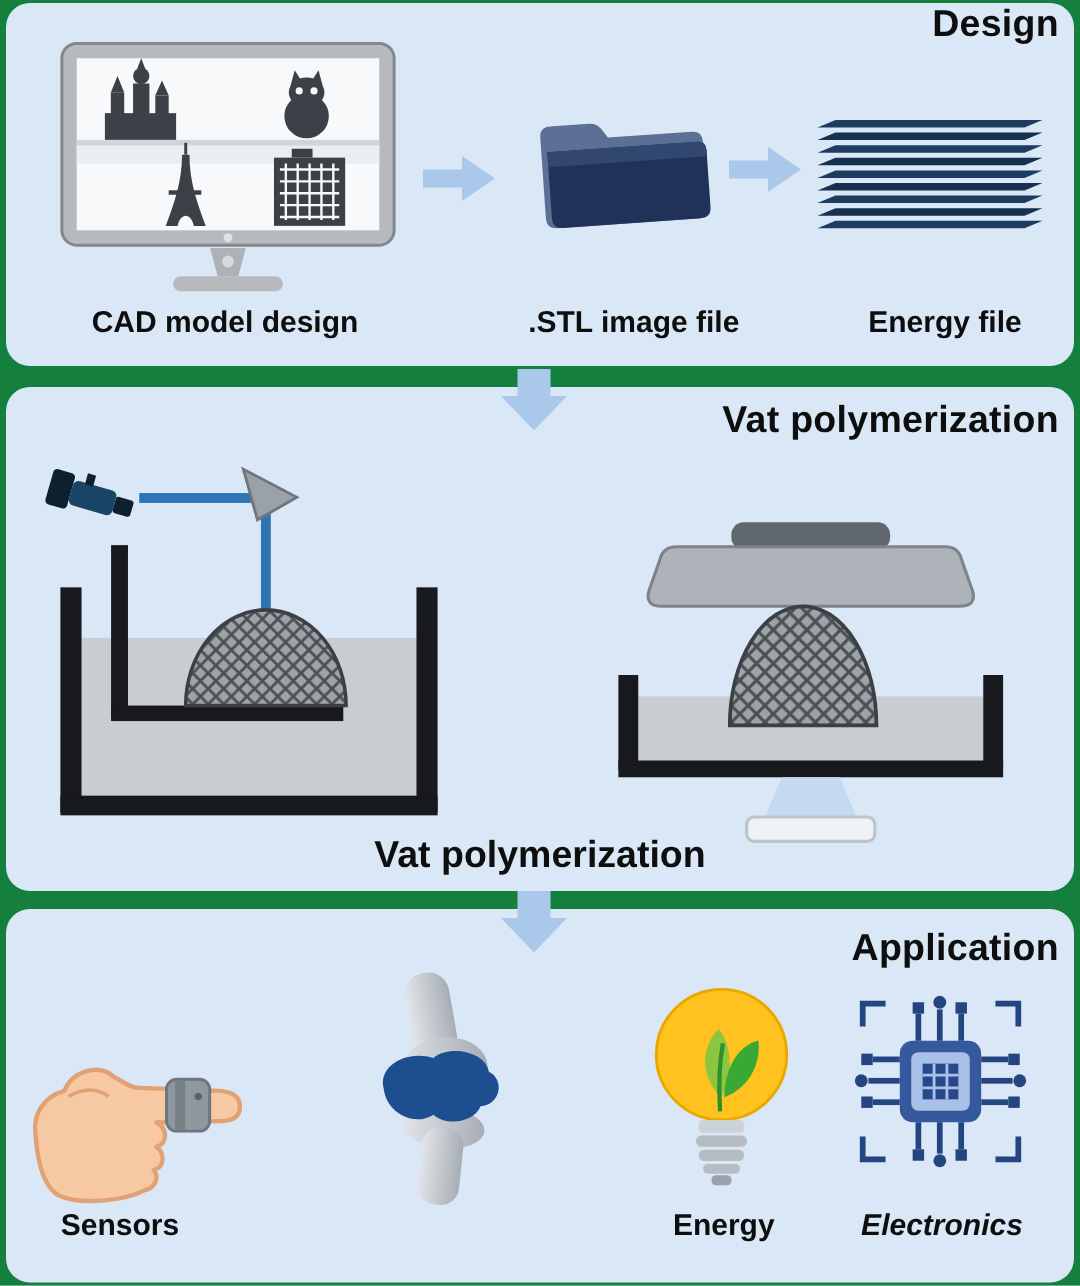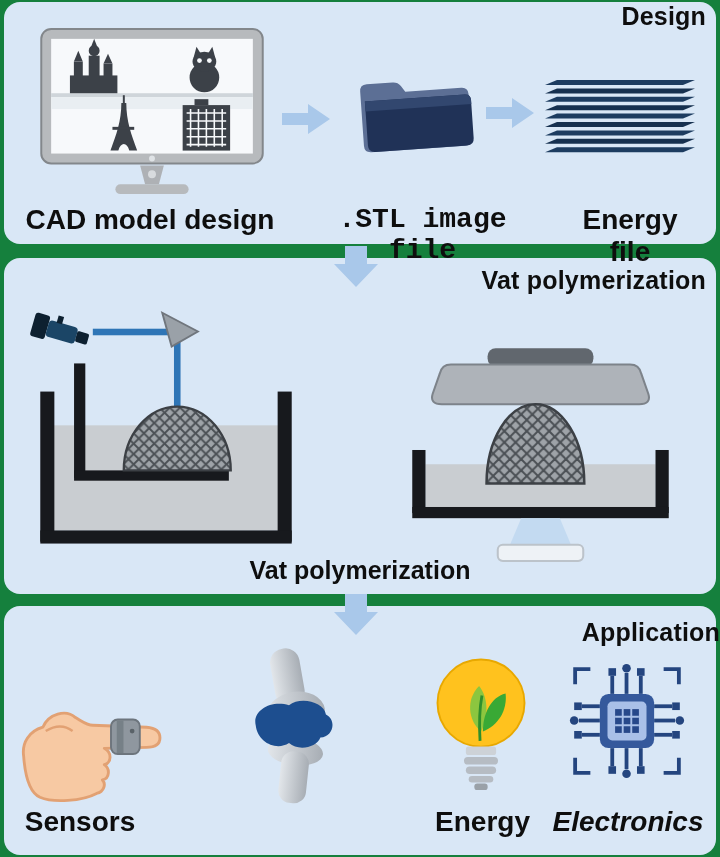--- a/index.html
+++ b/index.html
@@ -1,21 +1,21 @@
 <!DOCTYPE html>
 <html><head>
 <meta charset="utf-8">
 <style>
   * { margin:0; padding:0; box-sizing:border-box; }
   body { font-family:"Liberation Sans", sans-serif; background:#ffffff; }
   .canvas { position:relative; width:720px; height:857px; background:#15803d; overflow:hidden; }
   .section { position:absolute; background:#d9e7f6; border-radius:16px; }
   .abs { position:absolute; }
   .title { font-weight:700; color:#0e0e0e; font-size:25px; letter-spacing:.2px; }
-  .label { font-weight:700; color:#0e0e0e; font-size:28px; text-align:center; }
+  .label { font-weight:700; color:#0e0e0e; font-size:20px; text-align:center; }
   .caption { font-weight:700; color:#0e0e0e; font-size:25px; text-align:center; width:100%; }
   svg { display:block; }
 </style>
 </head>
 <body>
 
 <div class="canvas">
 
   <div class="section" style="left:4px; top:2px; width:712px; height:242px;"></div>
   <div class="section" style="left:4px; top:258px; width:712px; height:336px;"></div>
@@ -93,21 +93,21 @@
         <polygon points="12,0 150,0 138,5 0,5" transform="translate(0,33.6)"></polygon>
         <polygon points="12,0 150,0 138,5 0,5" transform="translate(0,42)" fill="#16304f"></polygon>
         <polygon points="12,0 150,0 138,5 0,5" transform="translate(0,50.4)"></polygon>
         <polygon points="12,0 150,0 138,5 0,5" transform="translate(0,58.8)" fill="#16304f"></polygon>
         <polygon points="12,0 150,0 138,5 0,5" transform="translate(0,67.2)"></polygon>
       </g>
     </svg>
   </div>
 
   <div class="abs label" style="left:20px; top:204px; width:260px;">CAD model design</div>
-  <div class="abs label" style="left:330px; top:204px; width:185px;font-family:Liberation Mono, monospace;">.STL image file</div>
+  <div class="abs label" style="left:330px; top:204px; width:185px;">.STL image file</div>
   <div class="abs label" style="left:560px; top:204px; width:140px;">Energy file</div>
 
   <div class="abs" style="left:333px; top:246px;">
     <svg width="46" height="42" viewBox="0 0 46 42">
         <polygon points="12,0 34,0 34,18 45,18 23,41 1,18 12,18" fill="#a9c8ea"></polygon>
       </svg>
   </div>
 
   <div class="abs title" style="top:266px; right:14px;">Vat polymerization</div>
 
@@ -161,21 +161,21 @@
   </div>
 
   <div class="abs caption" style="left:0px; top:556px;">Vat polymerization</div>
 
   <div class="abs" style="left:333px; top:594px;">
     <svg width="46" height="42" viewBox="0 0 46 42">
         <polygon points="12,0 34,0 34,18 45,18 23,41 1,18 12,18" fill="#a9c8ea"></polygon>
       </svg>
   </div>
 
-  <div class="abs title" style="top:618px; right:0;margin-left:13px;">Application</div>
+  <div class="abs title" style="top:618px; right:14px;margin-left:13px;">Application</div>
 
   <div class="abs" style="left:15px; top:660px;">
     <svg width="168" height="144" viewBox="0 0 175 150">
       <path d="M9,100 C7,86 15,74 29,70 C35,56 53,51 63,60 C70,64 75,68 81,68 L137,70 Q151,71 151,81 Q151,91 137,91 L93,92 C101,96 101,107 93,109 C99,113 99,123 91,125 C95,129 93,137 85,139 C70,147 40,149 26,143 C13,137 10,114 9,100 Z" fill="#f7c9a3" stroke="#e2a173" stroke-width="3" stroke-linejoin="round"></path>
       <path d="M32,74 C42,68 52,68 60,74" stroke="#e2a173" stroke-width="2.5" fill="none"></path>
       <rect x="100" y="62" width="30" height="36" rx="7" fill="#8f979f" stroke="#6d757d" stroke-width="2"></rect>
       <rect x="106" y="63" width="7" height="34" fill="#768087"></rect>
       <circle cx="122" cy="74" r="2.5" fill="#5a6268"></circle>
     </svg>
   </div>

